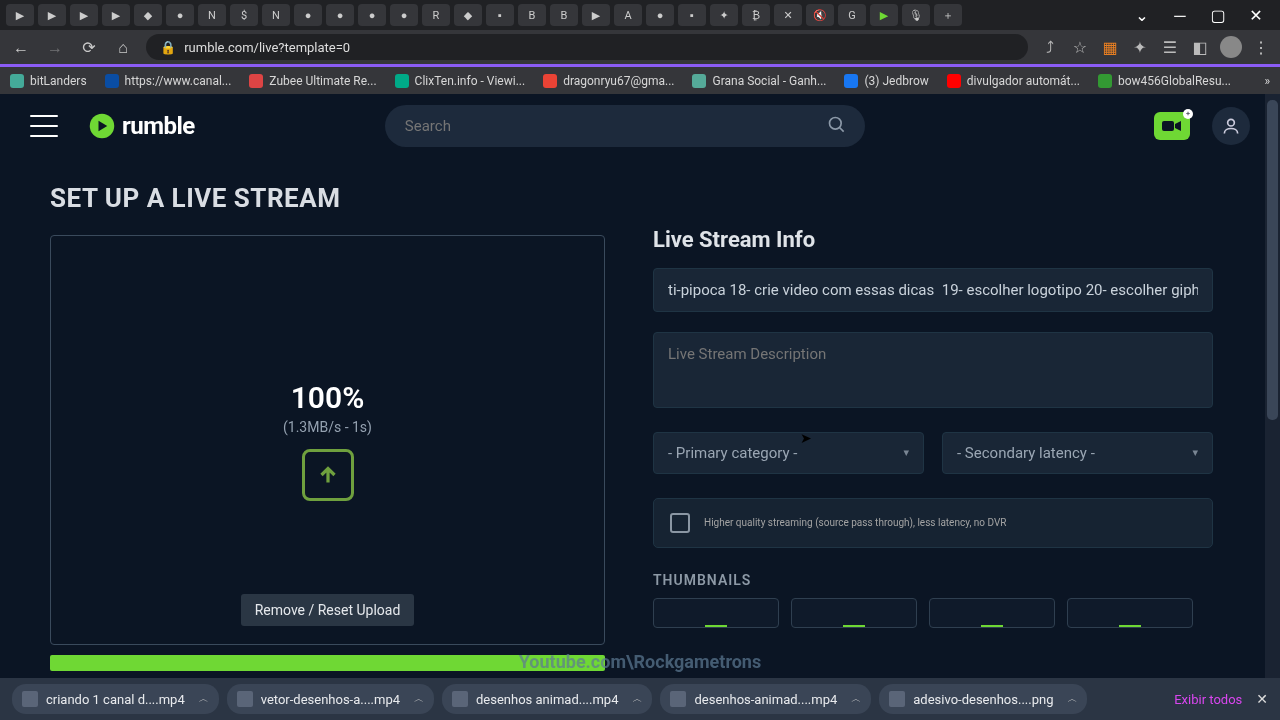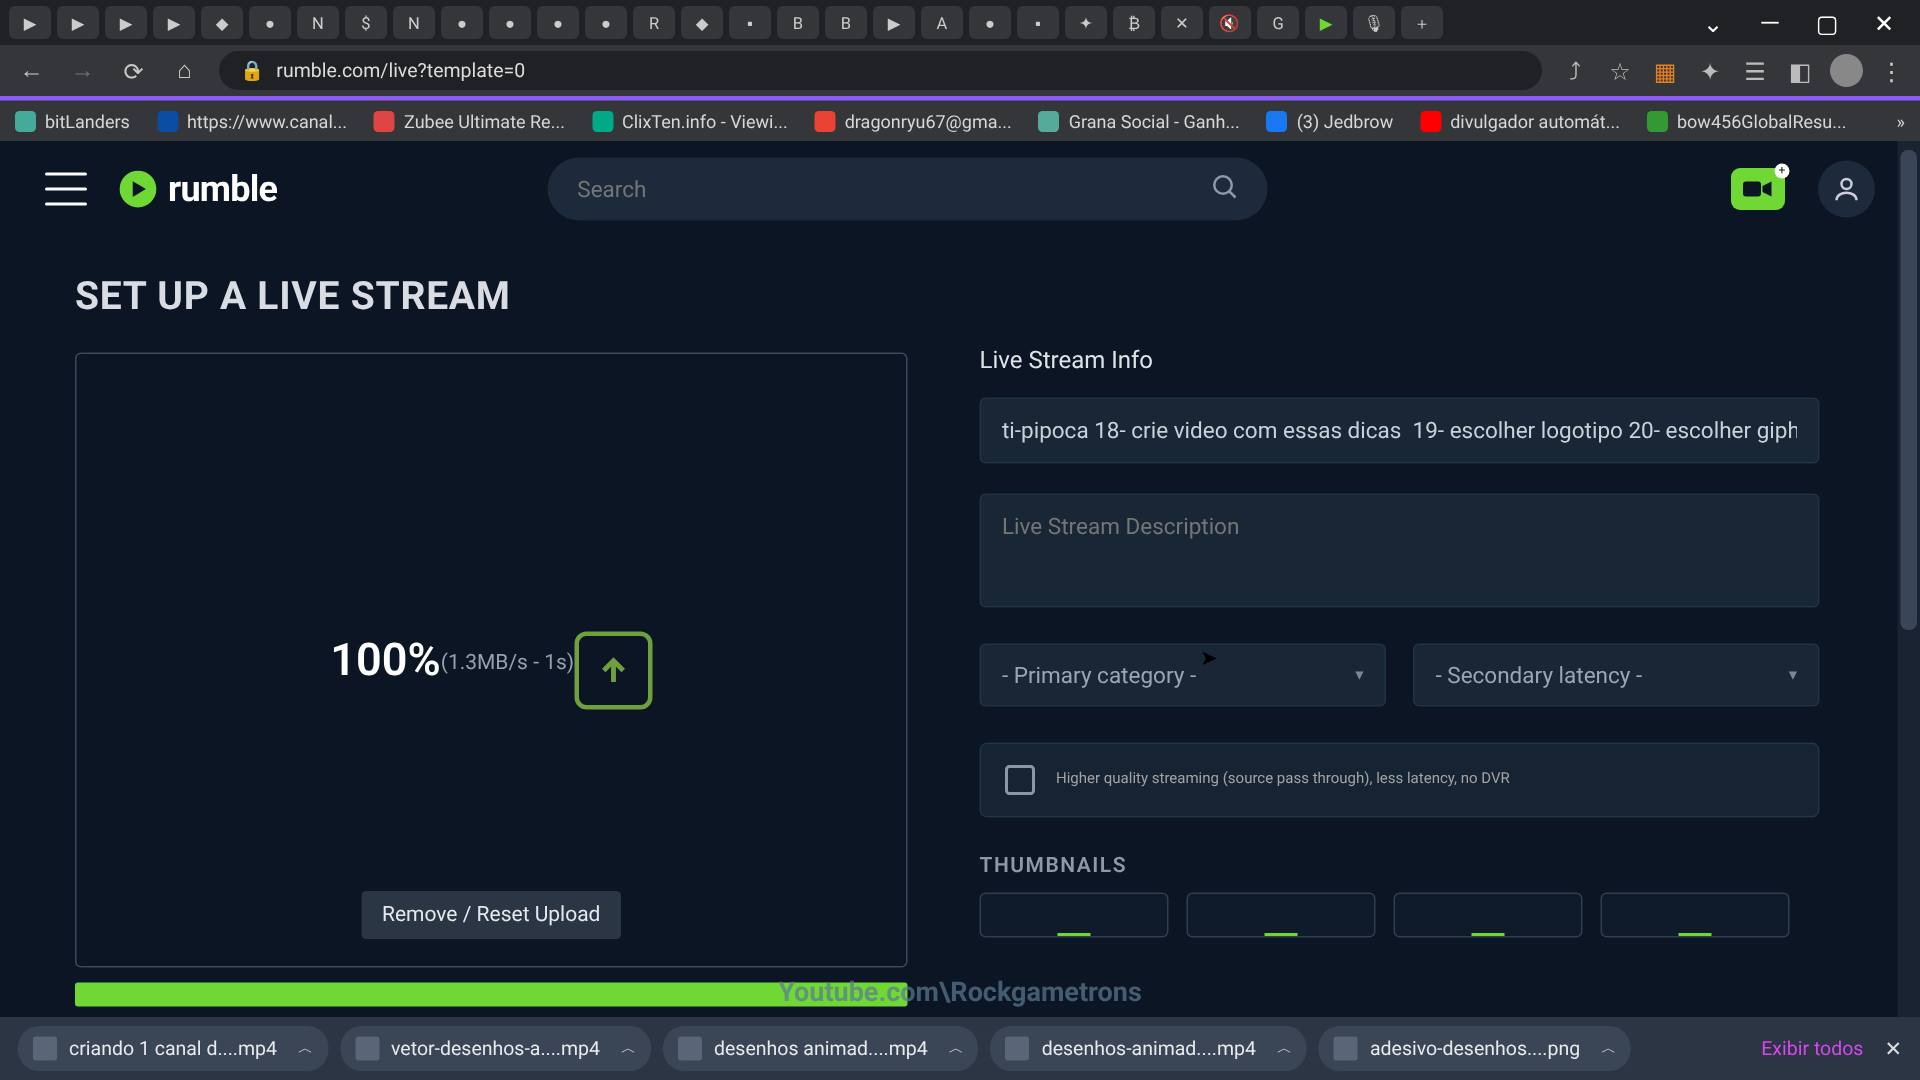--- a/index.html
+++ b/index.html
@@ -20,47 +20,47 @@
 .ext-ico { width:20px; height:20px; display:flex; align-items:center; justify-content:center; color:#bbb; }
 .avatar { width:22px; height:22px; border-radius:50%; background:#888; }
 .kebab { width:18px; height:22px; display:flex; align-items:center; justify-content:center; color:#ccc; }
 
 
 .bookmarks { height:30px; background:#35363a; border-top:3px solid #8b5cf6; display:flex; align-items:center; padding:0 10px; gap:18px; overflow:hidden; font-size:12px; color:#d7d7d7; }
 .bm-item { display:flex; align-items:center; gap:6px; cursor:pointer; white-space:nowrap; }
 .bm-ico { width:14px; height:14px; border-radius:3px; }
 
 
-.rumble-header { height:64px; background:#0b1524; display:flex; align-items:center; padding:0 30px; gap:20px; }
+.rumble-header { height:64px; background:#0b1524; display:flex; align-items:center; padding:0 30px; gap:30px; }
 .hamburger { width:28px; height:22px; display:flex; flex-direction:column; justify-content:space-between; cursor:pointer; }
 .hamburger span { height:2px; background:#fff; border-radius:1px; }
 .logo { display:flex; align-items:center; gap:6px; }
 .logo-mark { width:28px; height:28px; }
 .logo-text { font-size:24px; font-weight:700; color:#fff; letter-spacing:-.5px; }
 .search-wrap { flex:0 0 480px; margin-left:160px; position:relative; }
 .search-box { width:100%; height:42px; background:#1d2a3c; border:none; border-radius:22px; padding:0 50px 0 20px; color:#8c99a8; font-size:15px; }
 .search-ico { position:absolute; right:18px; top:10px; color:#8c99a8; }
 .header-right { margin-left:auto; display:flex; align-items:center; gap:22px; }
 .go-live { width:36px; height:28px; background:#6fd834; border-radius:6px; display:flex; align-items:center; justify-content:center; position:relative; }
 .user-ico { width:38px; height:38px; border-radius:50%; background:#1d2a3c; display:flex; align-items:center; justify-content:center; color:#ccd; }
 
 
 .main { padding:25px 50px; display:flex; gap:48px;align-items:center; }
 .title { color:#d9dde3; font-size:26px; font-weight:700; letter-spacing:.5px; margin-bottom:22px; }
 .upload-panel { width:555px; }
-.drop-zone { border:1px solid #3a4a5c; height:410px; border-radius:4px; display:flex; flex-direction:row; align-items:center; justify-content:center; position:relative; }
+.drop-zone { border:1px solid #3a4a5c; height:410px; border-radius:4px; display:flex; flex-direction:column; align-items:center; justify-content:center; position:relative; }
 .pct { color:#fff; font-size:30px; font-weight:600; }
 .rate { color:#94a1b0; font-size:14px; margin-top:4px; }
 .up-arrow { margin-top:14px; width:52px; height:52px; border:3px solid #6fa03e; border-radius:8px; display:flex; align-items:center; justify-content:center; }
 .up-arrow svg { stroke:#6fa03e; }
 .remove-btn { position:absolute; bottom:18px; background:#2a3644; color:#e5e8ec; padding:8px 14px; font-size:14px; border:none; border-radius:3px; cursor:pointer; }
 .progress { height:16px; background:#6fd834; margin-top:10px; border-radius:2px; width:100%; }
 
 .info-panel { flex:1; max-width:560px; }
-.section-h { color:#dfe3e8; font-size:16px; font-weight:400; margin-bottom:16px; }
+.section-h { color:#dfe3e8; font-size:22px; font-weight:700; margin-bottom:16px; }
 .field { width:100%; background:#192636; border:1px solid #1f3444; color:#c9d2db; padding:12px 14px; border-radius:4px; font-size:15px; margin-bottom:20px; }
 .field.textarea { height:76px; resize:none; }
 .label-cat { color:#8d99a6; font-size:14px; font-weight:600; letter-spacing:1px; margin-bottom:10px; }
 .cat-row { display:flex; gap:18px; margin-bottom:24px; }
 .select { flex:1; background:#192636; border:1px solid #1f3444; color:#9aa6b3; padding:11px 14px; border-radius:4px; font-size:15px; display:flex; justify-content:space-between; align-items:center; cursor:pointer; }
 .chev { font-size:11px; color:#7a8694; }
 .check-row { background:#162332; border:1px solid #1f3444; border-radius:5px; padding:14px 16px; display:flex; align-items:center; gap:14px; margin-bottom:24px; }
 .cb { width:20px; height:20px; border:2px solid #8a96a3; border-radius:3px; }
 .check-text { color:#a3a3a3; font-size:10px; }
 .thumbs { display:flex; gap:12px; }

